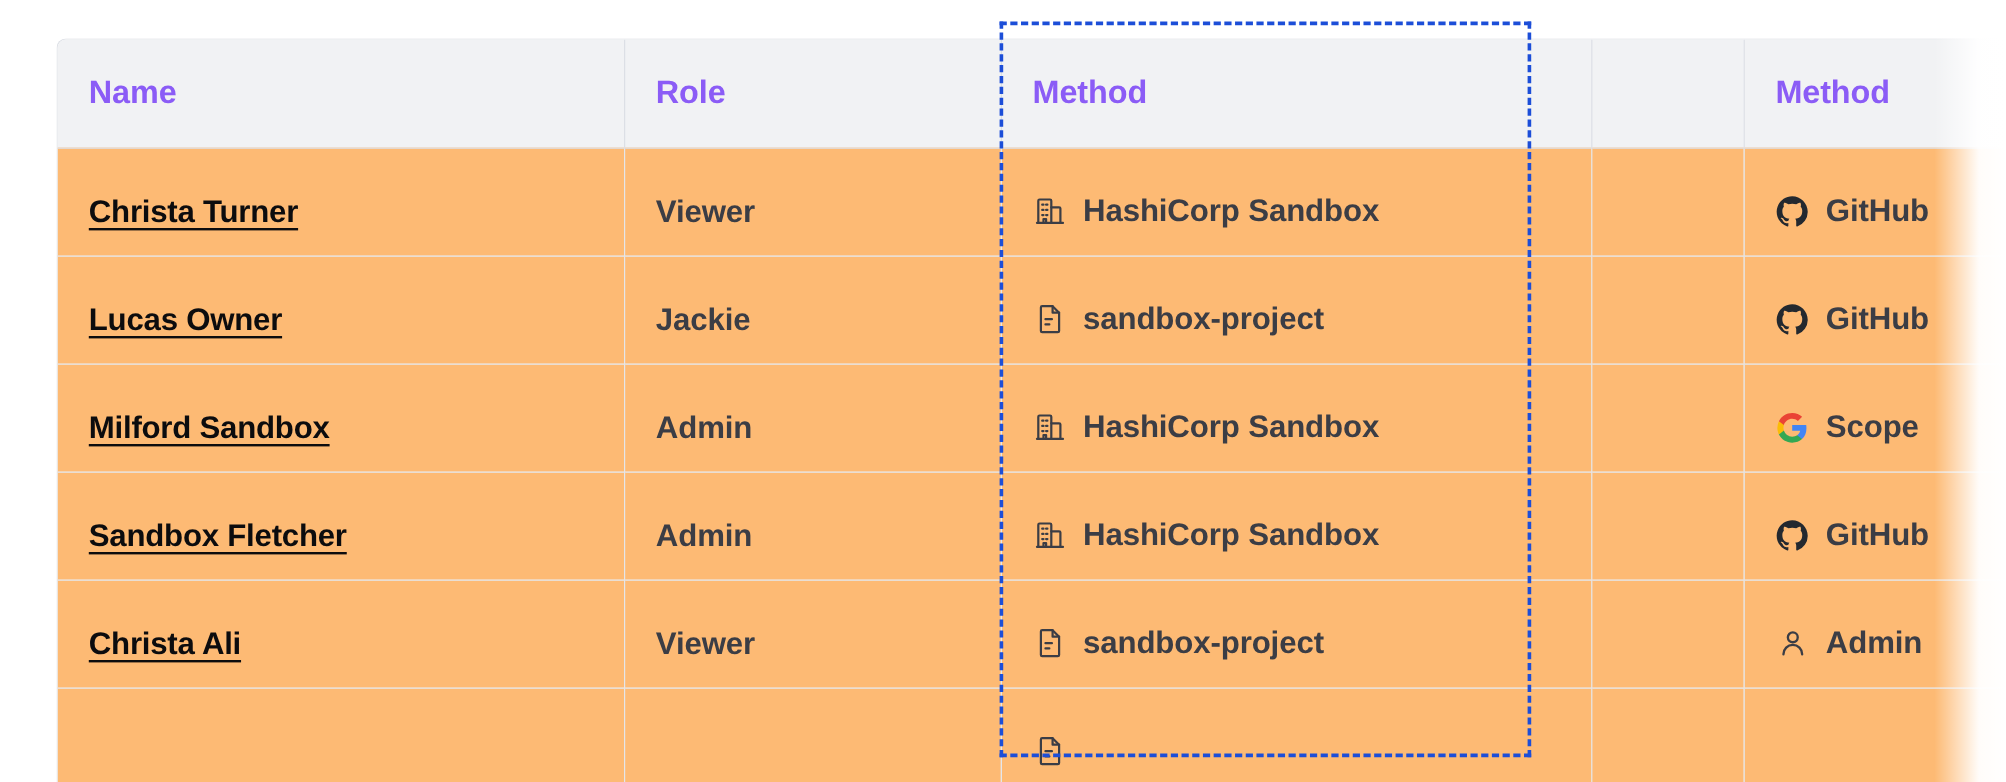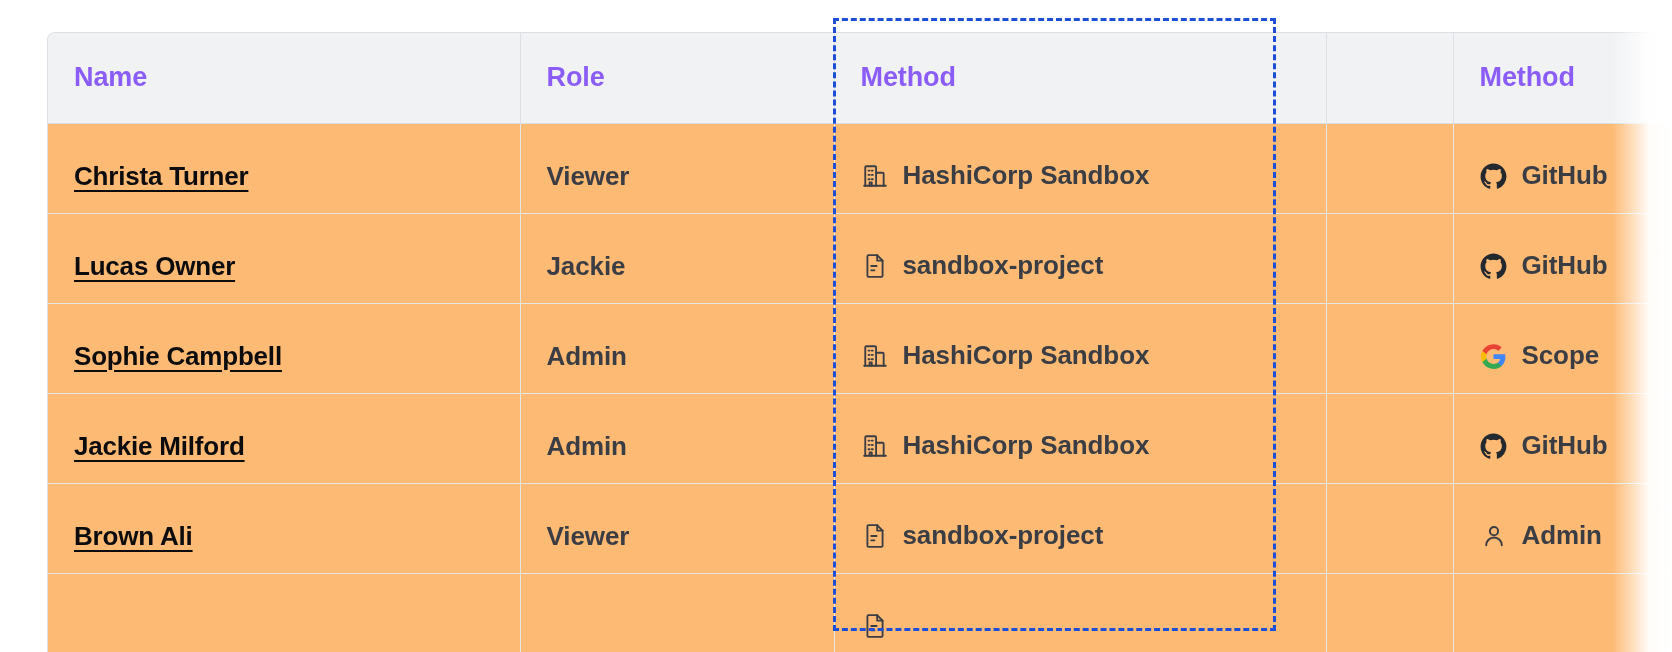--- a/index.html
+++ b/index.html
@@ -222,21 +222,21 @@
                   <path d="M12 .5C5.73.5.5 5.73.5 12c0 5.08 3.29 9.39 7.86 10.91.58.11.79-.25.79-.56v-2.1c-3.2.7-3.88-1.37-3.88-1.37-.53-1.34-1.29-1.7-1.29-1.7-1.05-.72.08-.7.08-.7 1.16.08 1.77 1.19 1.77 1.19 1.03 1.77 2.71 1.26 3.37.96.1-.75.4-1.26.73-1.55-2.55-.29-5.24-1.28-5.24-5.69 0-1.26.45-2.28 1.19-3.08-.12-.29-.52-1.46.11-3.05 0 0 .97-.31 3.18 1.18a11 11 0 0 1 5.8 0c2.2-1.49 3.17-1.18 3.17-1.18.63 1.59.23 2.76.12 3.05.74.8 1.18 1.82 1.18 3.08 0 4.42-2.69 5.39-5.25 5.68.41.36.78 1.06.78 2.14v3.18c0 .31.21.68.8.56A11.51 11.51 0 0 0 23.5 12C23.5 5.73 18.27.5 12 .5z"></path>
                 </svg>
               </span>
               <span class="txt">GitHub</span>
             </span>
           </td>
         </tr>
 
         <tr>
           <td>
-            <span class="name-link">Sophie Campbell</span>
+            <span class="name-link">Milford Sandbox</span>
           </td>
           <td>Admin</td>
           <td>
             <span class="icon-cell">
               <span class="glyph">
                 <svg width="26" height="26" viewBox="0 0 24 24" fill="none" stroke="#3b3d45" stroke-width="1.7" stroke-linecap="round" stroke-linejoin="round">
                   <path d="M3 21V4a1 1 0 0 1 1-1h8a1 1 0 0 1 1 1v17"></path>
                   <path d="M13 9h6a1 1 0 0 1 1 1v11"></path>
                   <path d="M2 21h20"></path>
                   <path d="M6 7h1M9 7h1M6 11h1M9 11h1M6 15h1M9 15h1"></path>
@@ -257,21 +257,21 @@
                   <path fill="#ea4335" d="M24 10.75c3.23 0 6.13 1.11 8.41 3.29l6.31-6.31C34.91 4.18 29.93 2 24 2 15.4 2 7.96 6.93 4.34 14.12l7.35 5.7c1.73-5.2 6.58-9.07 12.31-9.07z"></path>
                 </svg>
               </span>
               <span class="txt">Scope</span>
             </span>
           </td>
         </tr>
 
         <tr>
           <td>
-            <span class="name-link">Jackie Milford</span>
+            <span class="name-link">Sandbox Fletcher</span>
           </td>
           <td>Admin</td>
           <td>
             <span class="icon-cell">
               <span class="glyph">
                 <svg width="26" height="26" viewBox="0 0 24 24" fill="none" stroke="#3b3d45" stroke-width="1.7" stroke-linecap="round" stroke-linejoin="round">
                   <path d="M3 21V4a1 1 0 0 1 1-1h8a1 1 0 0 1 1 1v17"></path>
                   <path d="M13 9h6a1 1 0 0 1 1 1v11"></path>
                   <path d="M2 21h20"></path>
                   <path d="M6 7h1M9 7h1M6 11h1M9 11h1M6 15h1M9 15h1"></path>
@@ -289,21 +289,21 @@
                   <path d="M12 .5C5.73.5.5 5.73.5 12c0 5.08 3.29 9.39 7.86 10.91.58.11.79-.25.79-.56v-2.1c-3.2.7-3.88-1.37-3.88-1.37-.53-1.34-1.29-1.7-1.29-1.7-1.05-.72.08-.7.08-.7 1.16.08 1.77 1.19 1.77 1.19 1.03 1.77 2.71 1.26 3.37.96.1-.75.4-1.26.73-1.55-2.55-.29-5.24-1.28-5.24-5.69 0-1.26.45-2.28 1.19-3.08-.12-.29-.52-1.46.11-3.05 0 0 .97-.31 3.18 1.18a11 11 0 0 1 5.8 0c2.2-1.49 3.17-1.18 3.17-1.18.63 1.59.23 2.76.12 3.05.74.8 1.18 1.82 1.18 3.08 0 4.42-2.69 5.39-5.25 5.68.41.36.78 1.06.78 2.14v3.18c0 .31.21.68.8.56A11.51 11.51 0 0 0 23.5 12C23.5 5.73 18.27.5 12 .5z"></path>
                 </svg>
               </span>
               <span class="txt">GitHub</span>
             </span>
           </td>
         </tr>
 
         <tr>
           <td>
-            <span class="name-link">Brown Ali</span>
+            <span class="name-link">Christa Ali</span>
           </td>
           <td>Viewer</td>
           <td>
             <span class="icon-cell">
               <span class="glyph">
                 <svg width="26" height="26" viewBox="0 0 24 24" fill="none" stroke="#3b3d45" stroke-width="1.7" stroke-linecap="round" stroke-linejoin="round">
                   <path d="M14 2H6a1 1 0 0 0-1 1v18a1 1 0 0 0 1 1h12a1 1 0 0 0 1-1V7z"></path>
                   <path d="M14 2v5h5"></path>
                   <path d="M8.5 12h5M8.5 16h3"></path>
                 </svg>

